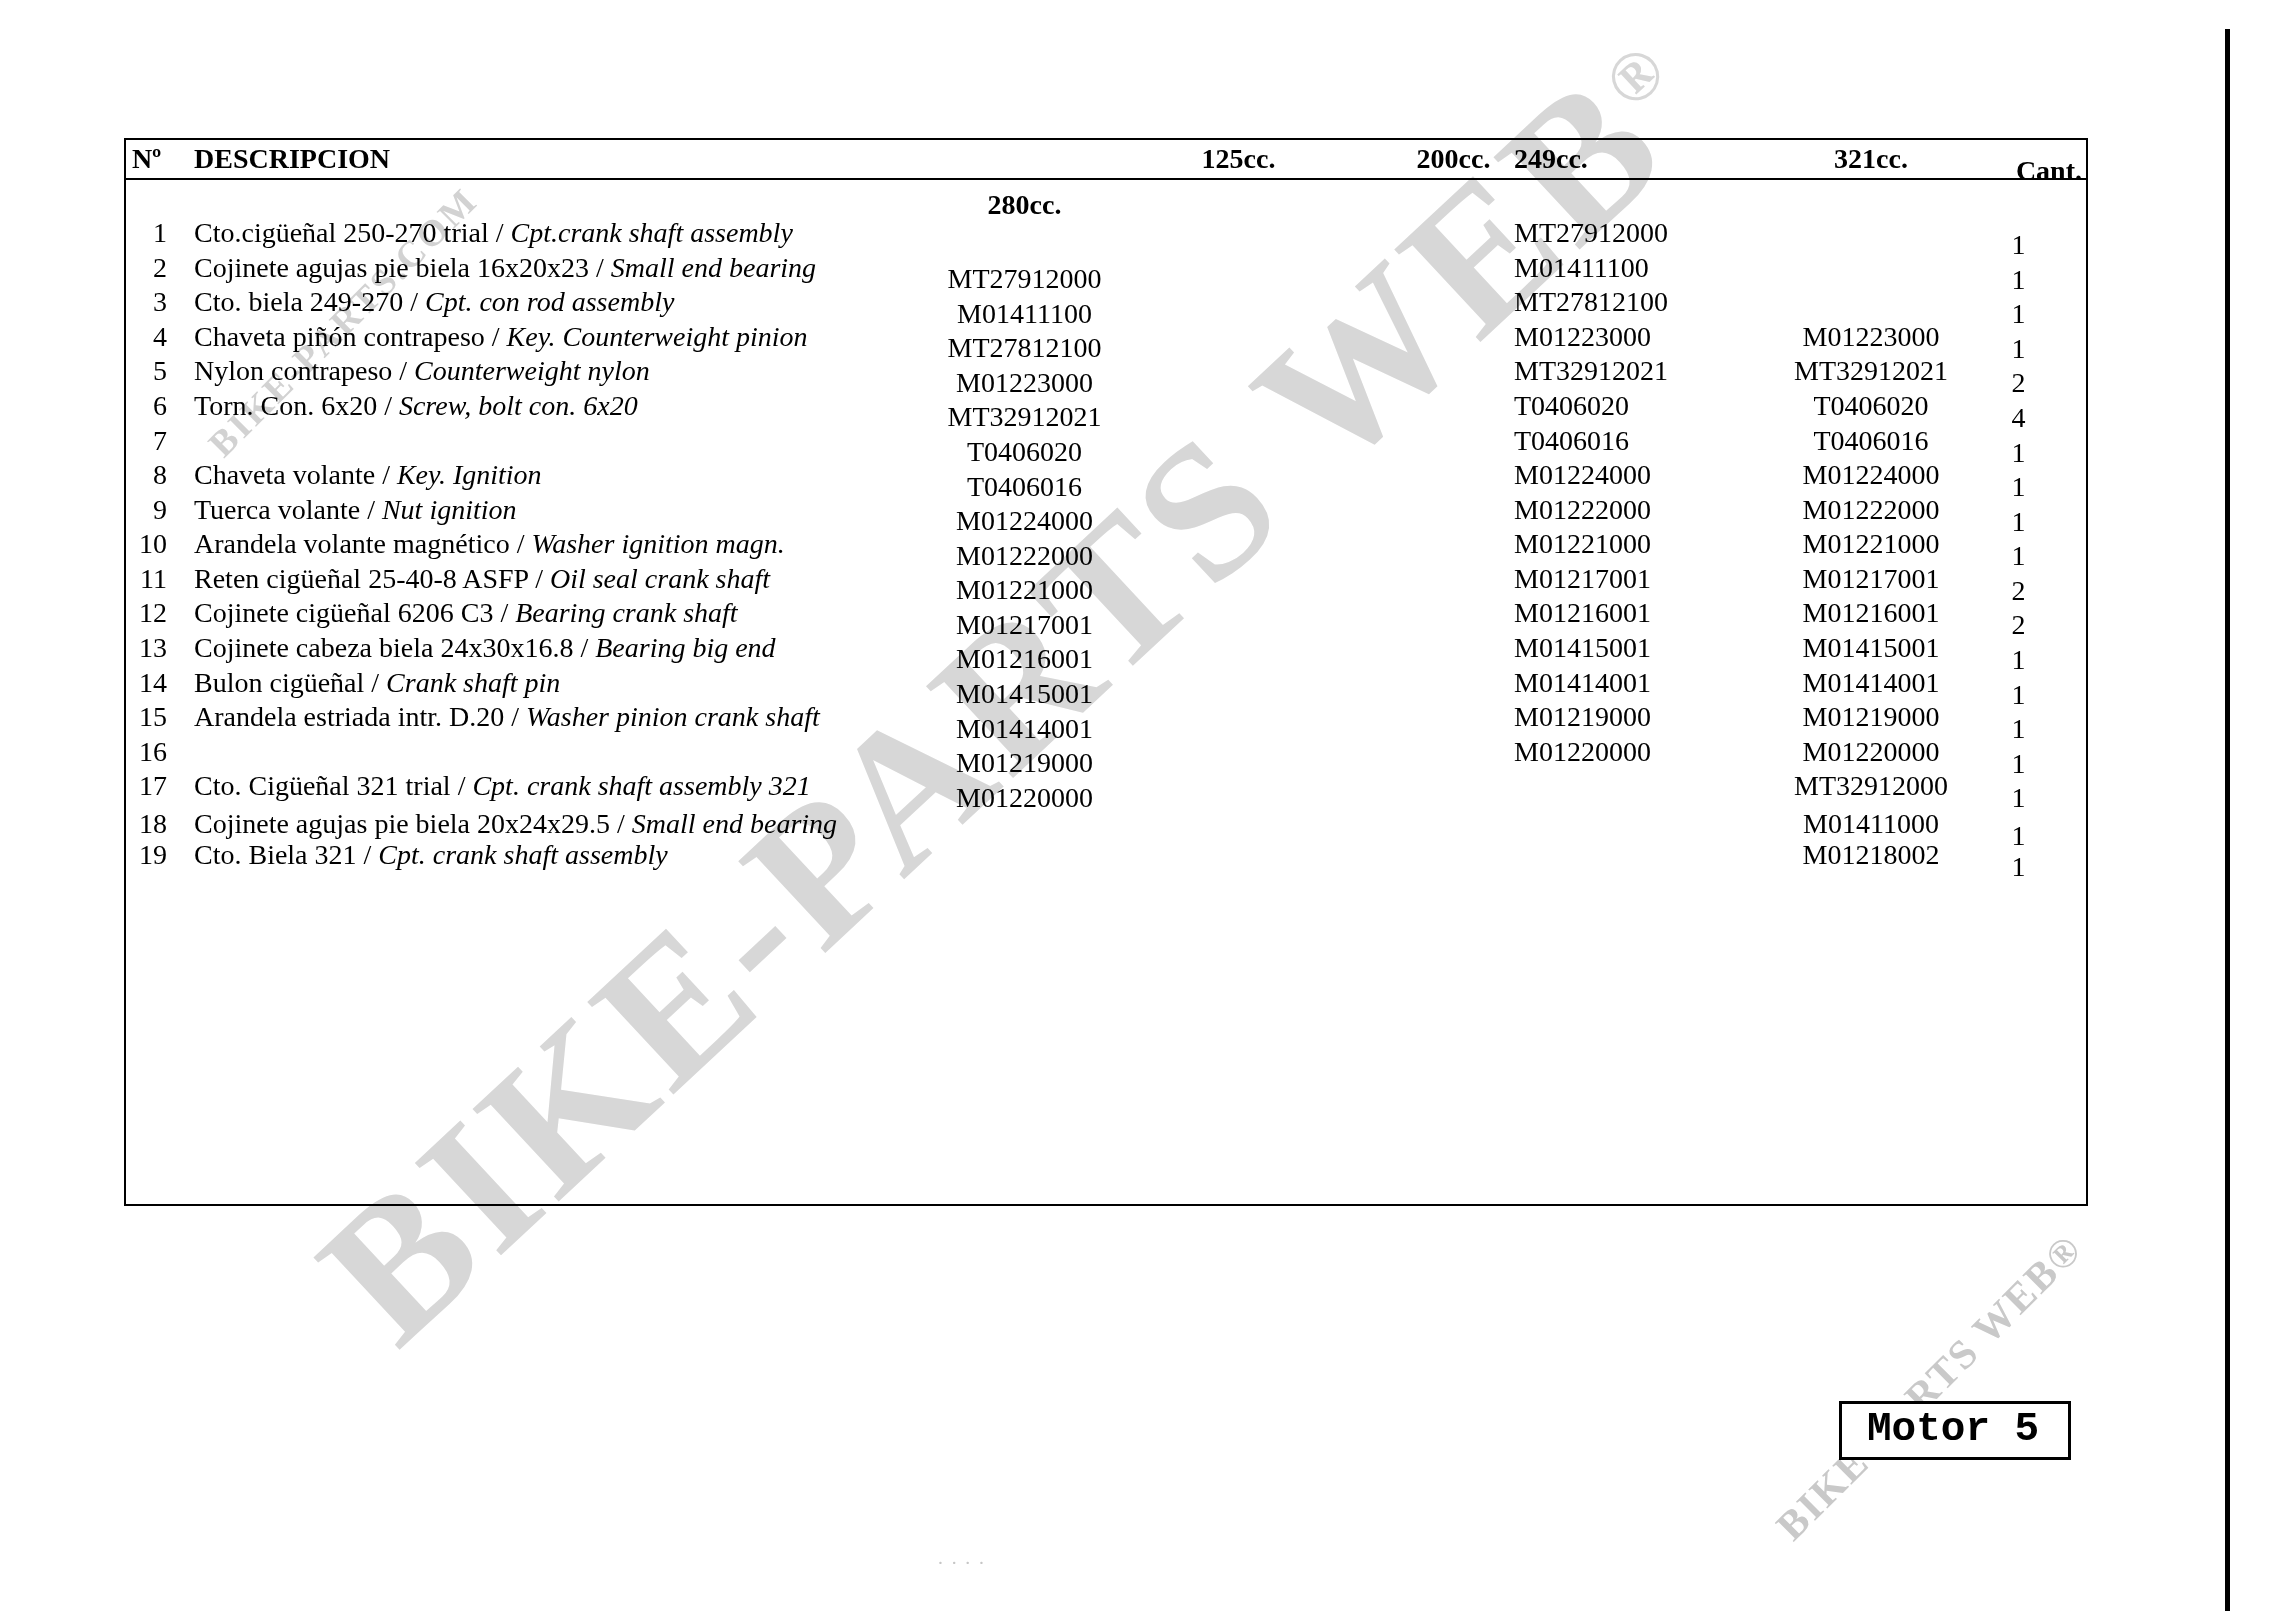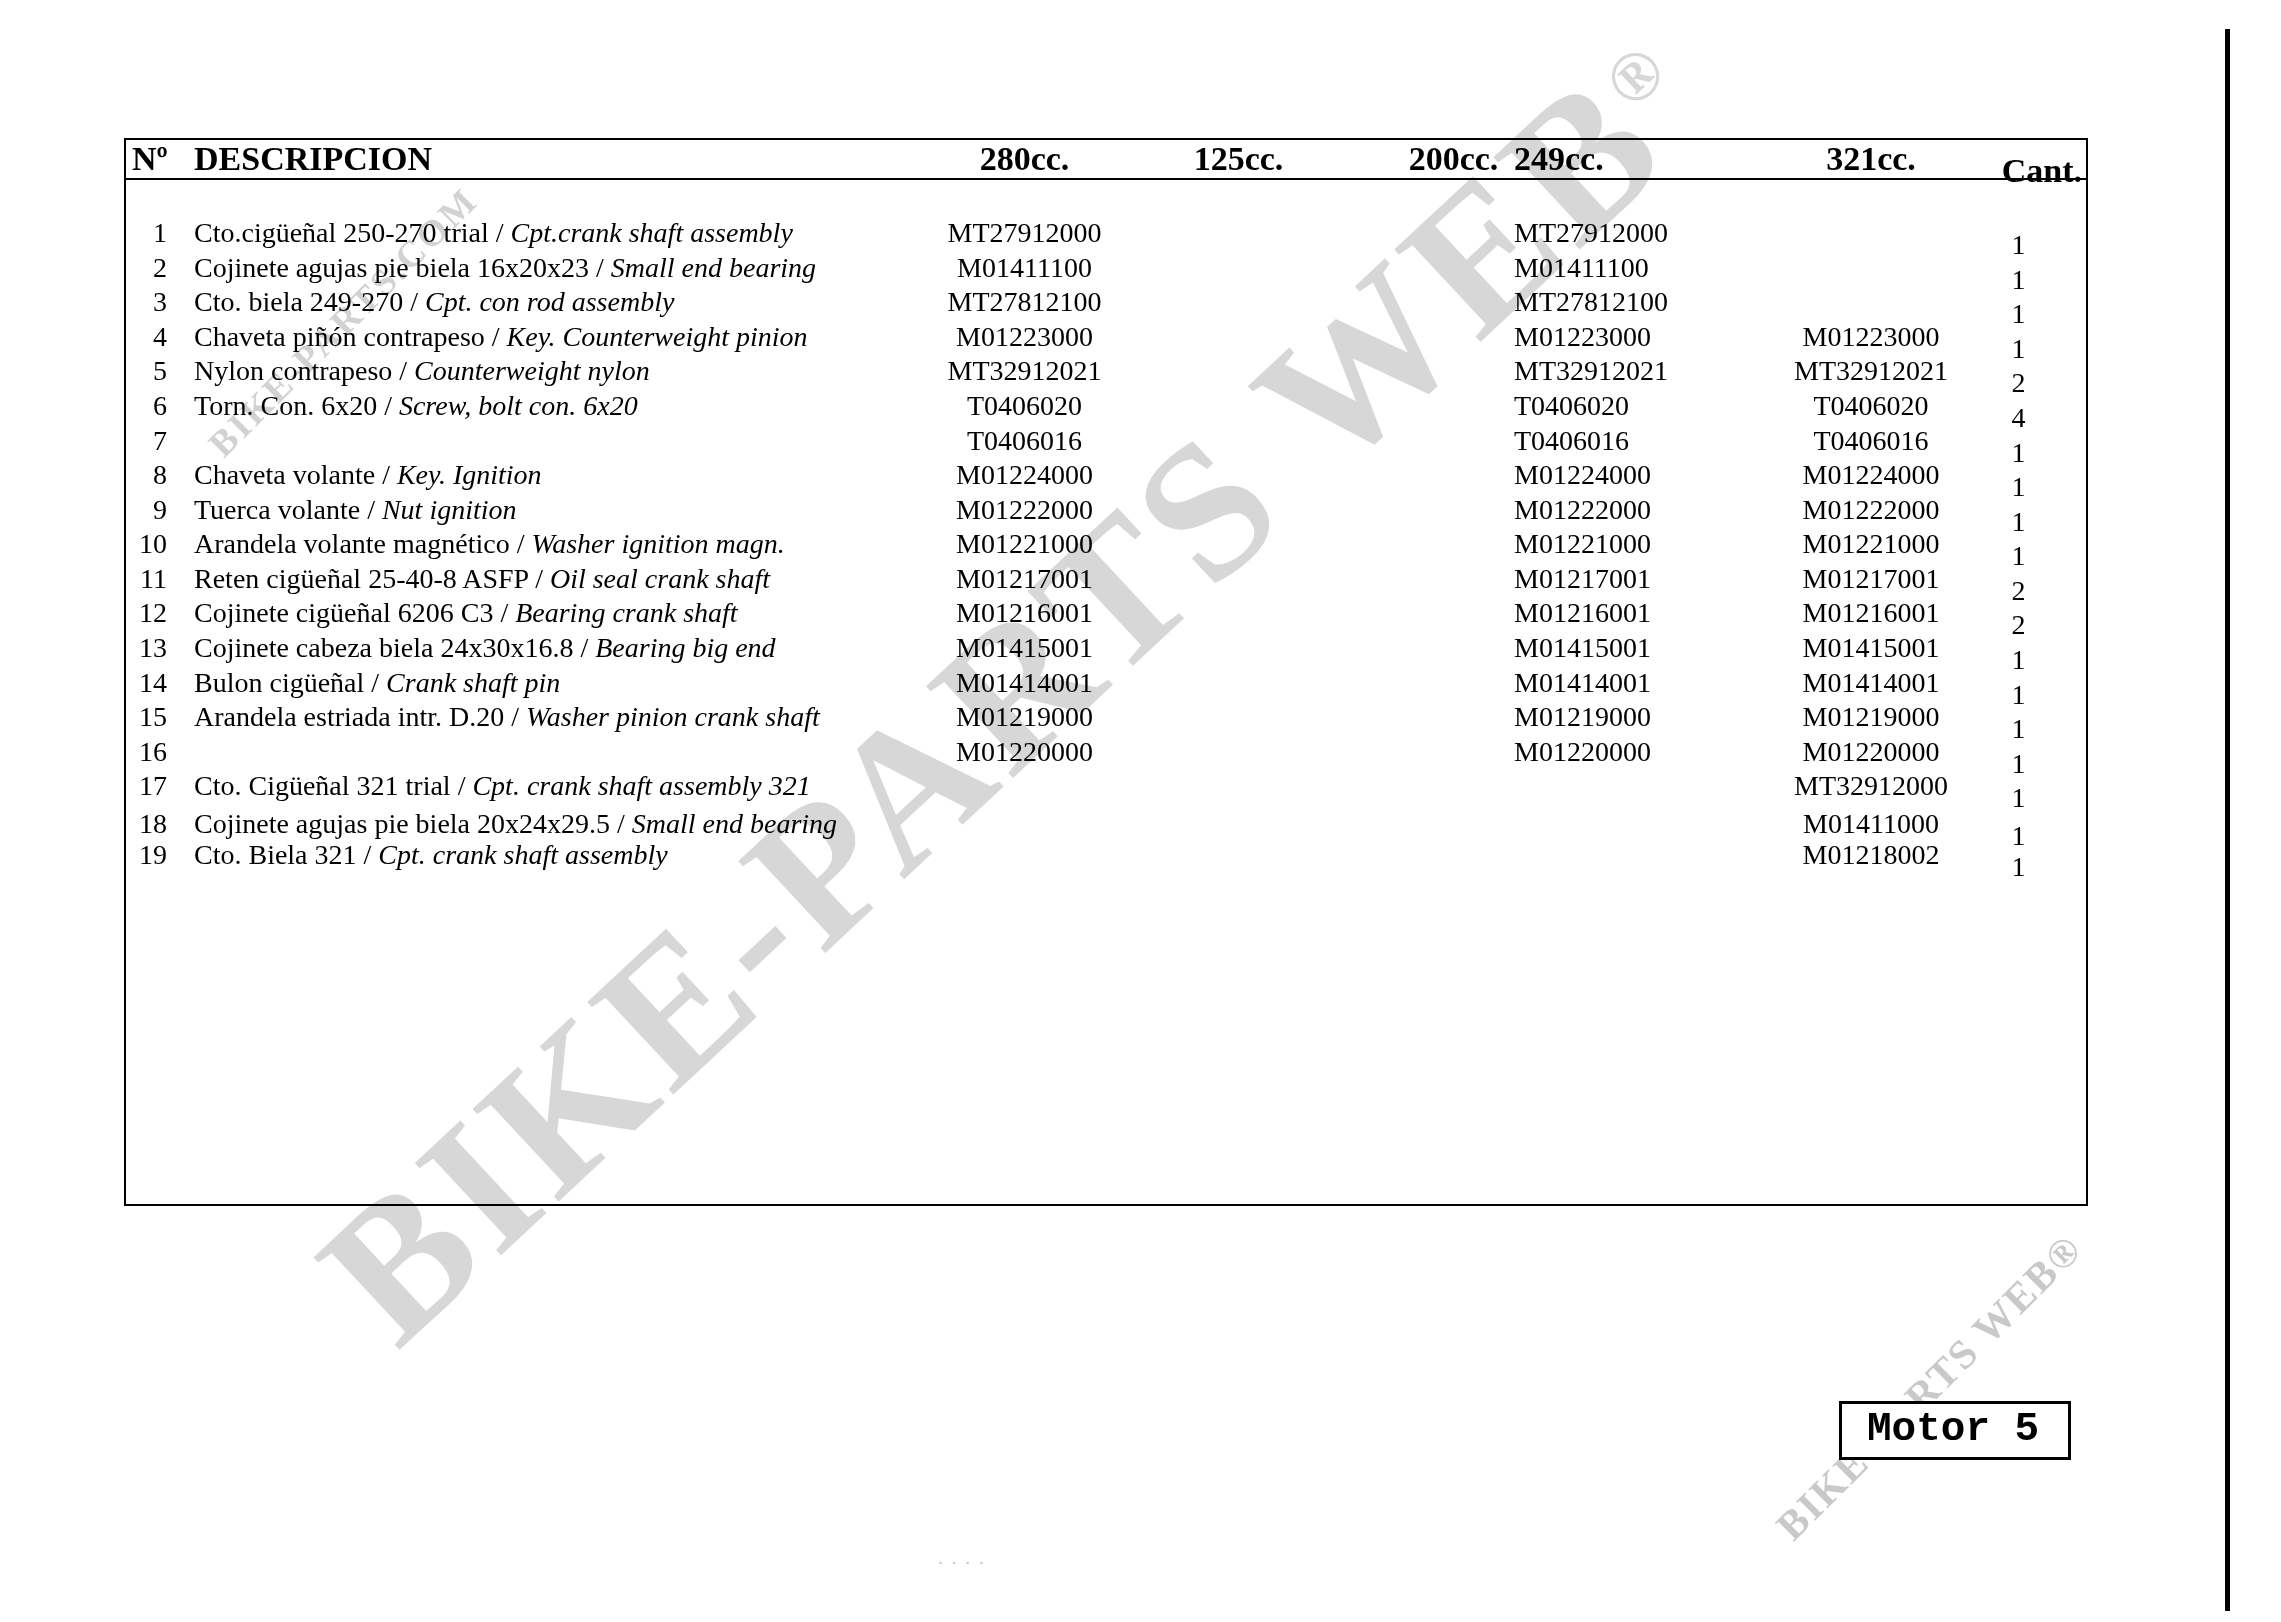--- a/index.html
+++ b/index.html
@@ -17,27 +17,27 @@
   .wm-topleft{left:343px;top:322px;font-size:37px;letter-spacing:2.9px;
       color:var(--wm-light,#d2d2d2);transform:translate(-50%,-50%) rotate(-45deg);}
   .wm-bottomright{left:1929px;top:1387px;font-size:41px;letter-spacing:2px;
       color:var(--wm-dark,#c9c9c9);transform:translate(-50%,-50%) rotate(-45deg);}
   
   .parts-table{
     position:absolute;left:124px;top:138px;width:1964px;height:1068px;
     border:2.9px solid #000;box-sizing:border-box;z-index:2;background:transparent;
   }
   .thead{position:relative;height:38px;border-bottom:2.9px solid #000;font-weight:bold;}
-  .thead .cell{line-height:38px;font-size:34px;}
+  .thead .cell{line-height:38px;font-size:28px;}
   .tbody{position:relative;}
   .row{position:absolute;left:0;right:0;height:35px;}
   .cell{position:absolute;top:0;white-space:nowrap;font-size:28px;line-height:35px;}
   .col-num {left:0;width:41px;text-align:right;}
   .col-desc{left:68px;}
-  .col-c280{left:752px;width:293px;text-align:center;}
+  .col-c280{left:752px;width:293px;text-align:center;margin-top:46px;}
   .col-c125{left:966px;width:293px;text-align:center;}
   .col-c200{left:1181px;width:293px;text-align:center;}
   .col-c249{left:1388px;width:293px;}
   .col-c321{left:1618px;width:254px;text-align:center;}
   .col-qty {left:1834px;width:117px;text-align:center;margin-top:12px;}
   .thead .col-num{left:5.9px;width:49px;text-align:left;}
   .thead .col-qty{left:1829px;width:127px;text-align:right;}
   .desc-en{font-style:italic;}
   
   .motor-box{

